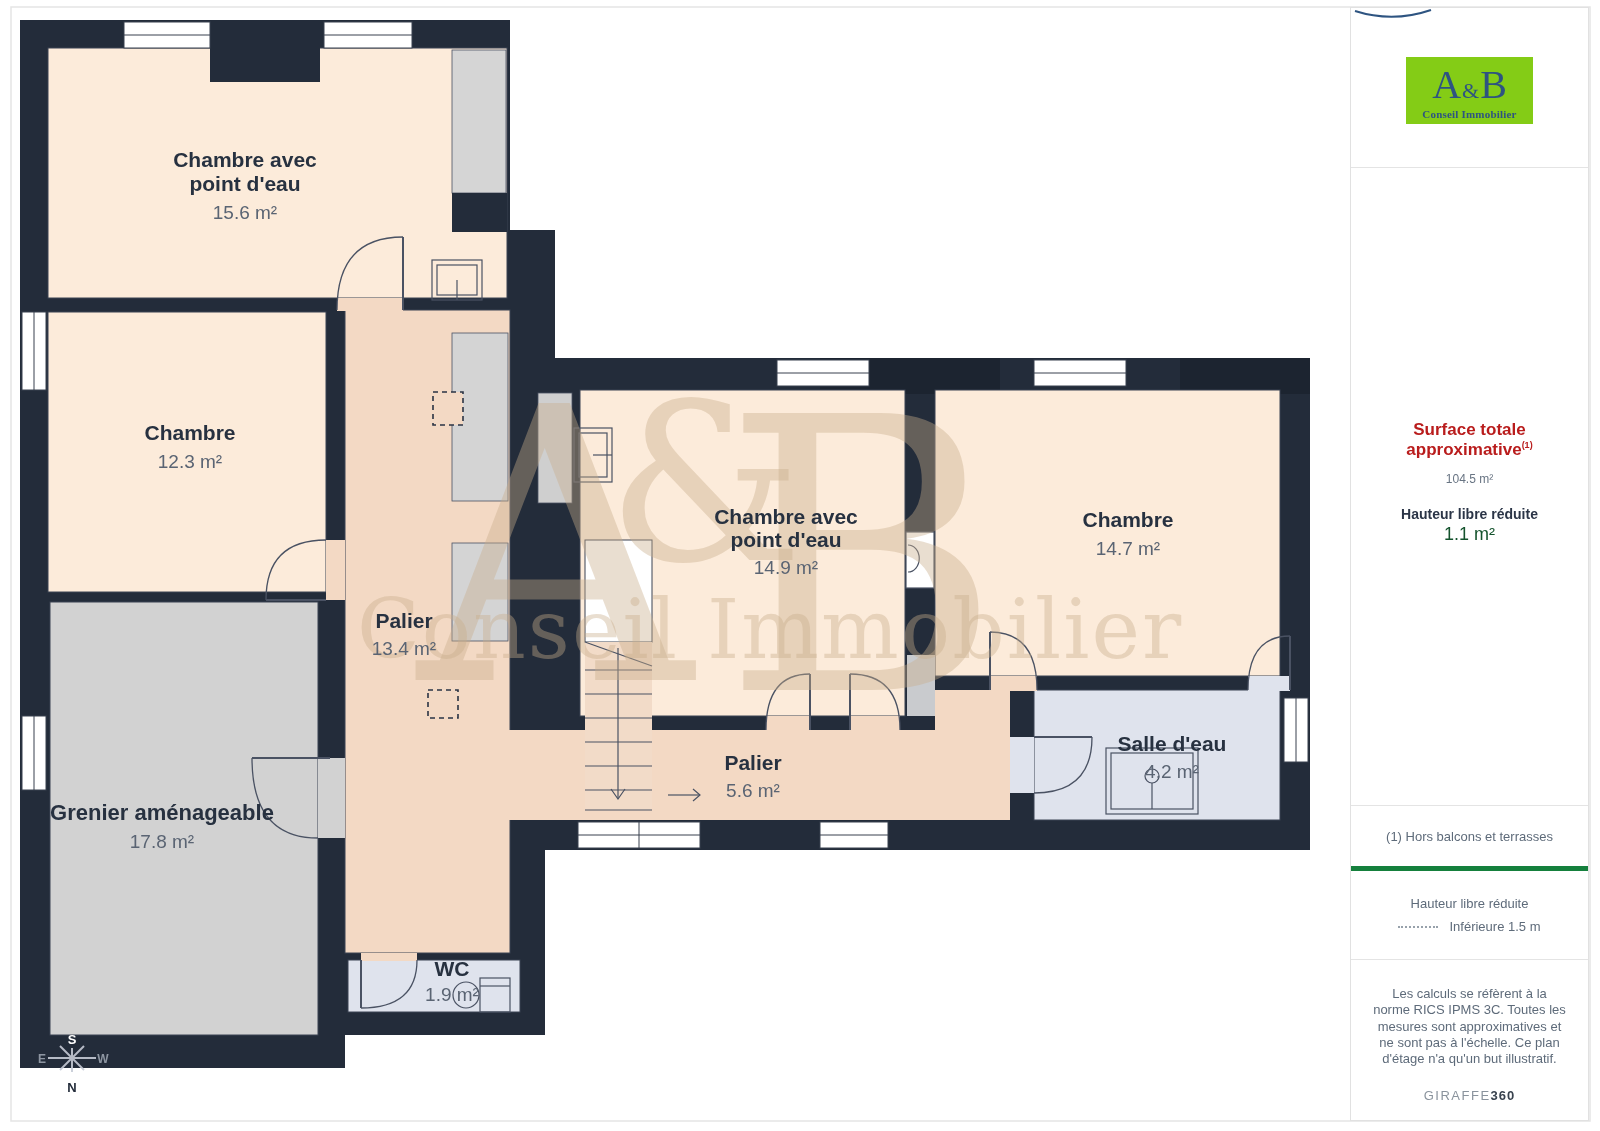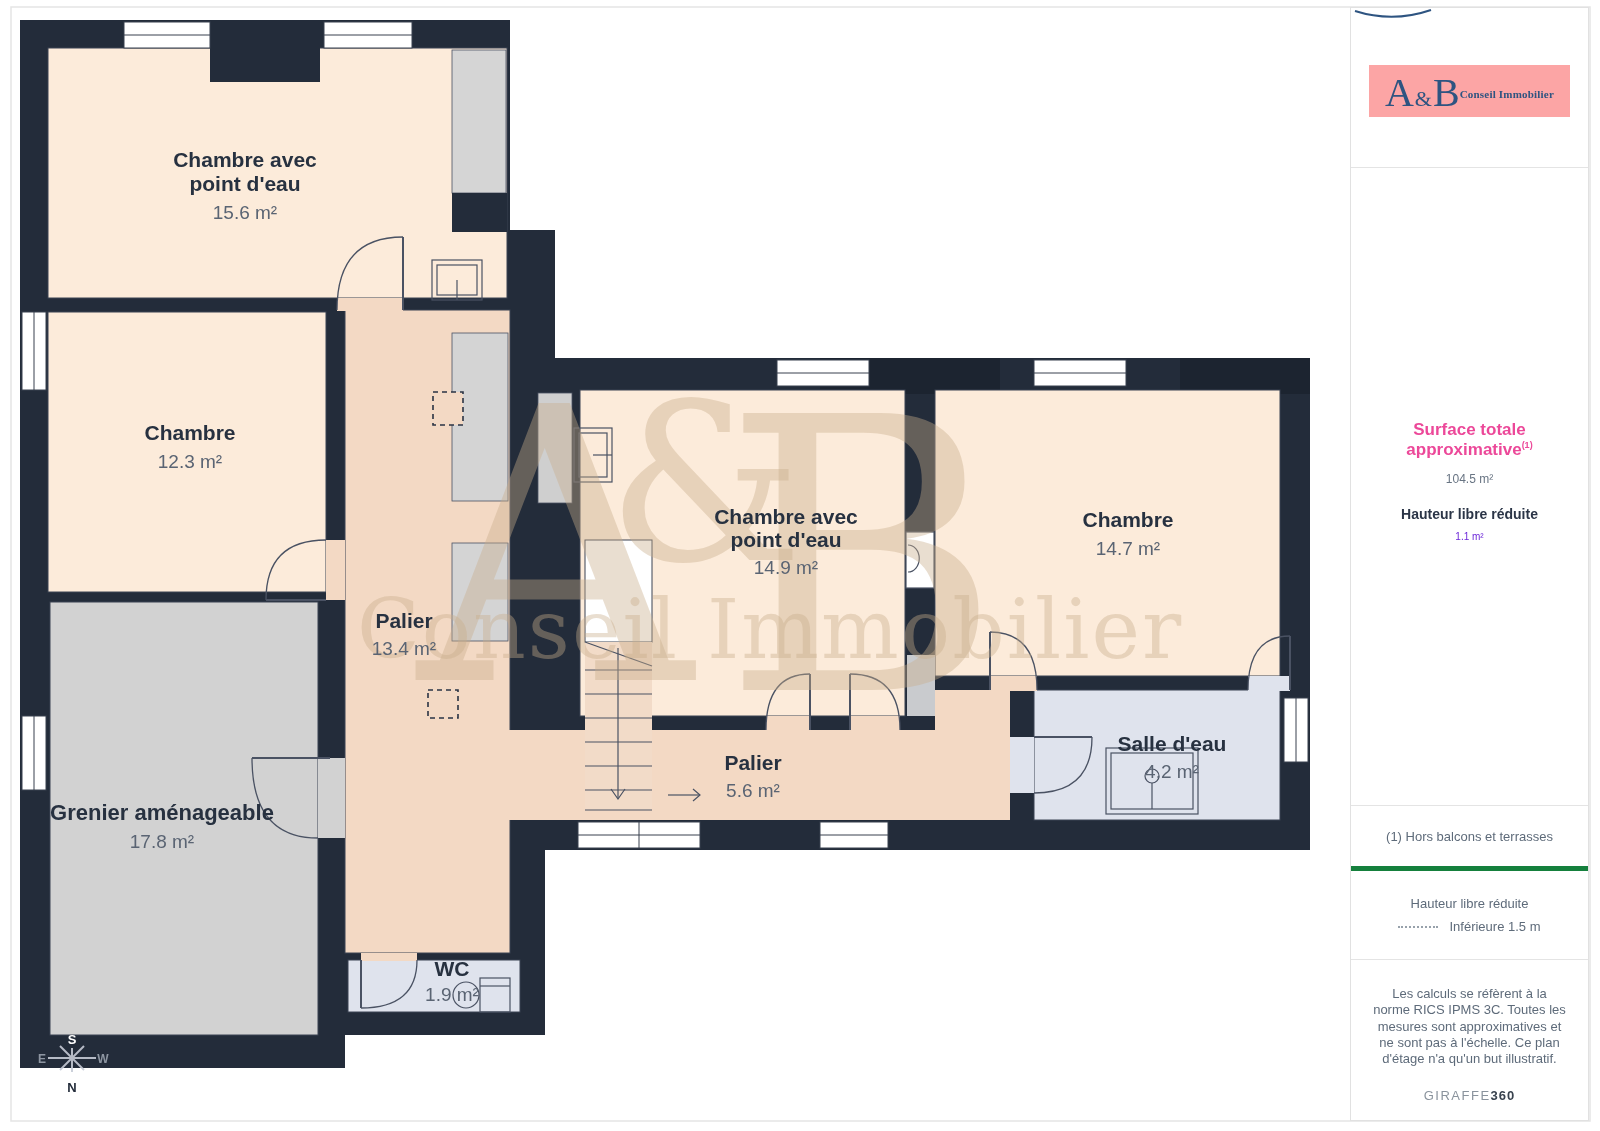--- a/index.html
+++ b/index.html
@@ -16,32 +16,32 @@
   .cmp-s{font-size:13px;fill:#FFFFFF;}
   .cmp-n{font-size:13px;fill:#232C3A;}
   .cmp-ew{font-size:12px;fill:#99A1AD;opacity:.9;}
 
   
   .sidebar{position:absolute;left:1350px;top:7px;width:239px;height:1114px;background:#fff;
            border:1px solid #E1E1E1;display:flex;flex-direction:column;box-sizing:border-box;}
   .sb-sec{box-sizing:border-box;}
   .s-logo{height:160px;border-bottom:1px solid #E4E4E4;display:flex;flex-direction:column;
           align-items:center;justify-content:center;padding-top:6px;}
-  .logo-box{background:#fca5a5;padding:8px 16px 4px;display:flex;flex-direction:row;align-items:center;}
+  .logo-box{background:#84cc16;padding:8px 16px 4px;display:flex;flex-direction:column;align-items:center;}
   .logo-row{font-family:"Liberation Serif","DejaVu Serif",serif;color:#2E5481;line-height:1;}
   .logo-a,.logo-b{font-size:40px;}
   .logo-amp{font-size:22px;padding:0 1px;}
   .logo-sub{font-family:"Liberation Serif","DejaVu Serif",serif;font-weight:700;color:#2E5481;
             font-size:11px;margin-top:3px;letter-spacing:.2px;}
   .s-main{height:638px;border-bottom:1px solid #E4E4E4;text-align:center;}
-  .sm-title{margin-top:252px;font-size:17px;font-weight:700;color:#ec4899;}
+  .sm-title{margin-top:252px;font-size:17px;font-weight:700;color:#b91c1c;}
   .sm-title .sup{font-size:9px;vertical-align:super;}
   .sm-val{margin-top:12px;font-size:12px;color:#687483;}
   .sm-sub{margin-top:20px;font-size:14px;font-weight:700;color:#2B3547;}
-  .sm-val2{margin-top:9px;font-size:10px;color:#6d28d9;}
+  .sm-val2{margin-top:2px;font-size:18px;color:#14532d;}
   .s-note{height:65px;border-bottom:5px solid #15803d;display:flex;align-items:center;justify-content:center;
           font-size:13px;color:#5E6B7A;}
   .s-legend{height:89px;border-bottom:1px solid #E4E4E4;display:flex;flex-direction:column;
             align-items:center;justify-content:center;font-size:13px;color:#5E6B7A;gap:8px;}
   .leg-row{display:flex;align-items:center;}
   .leg-dash{display:inline-block;width:40px;border-top:2px dotted #97A1AB;margin-right:11px;}
   .s-disc{flex:1;text-align:center;padding:18px 13px 0;}
   .s-disc p{margin:8px;font-size:13px;line-height:1.25;color:#5E6B7A;}
   .brand{margin-top:21px;font-size:13px;}
   .brand-name{color:#8A939D;letter-spacing:1.5px;}

